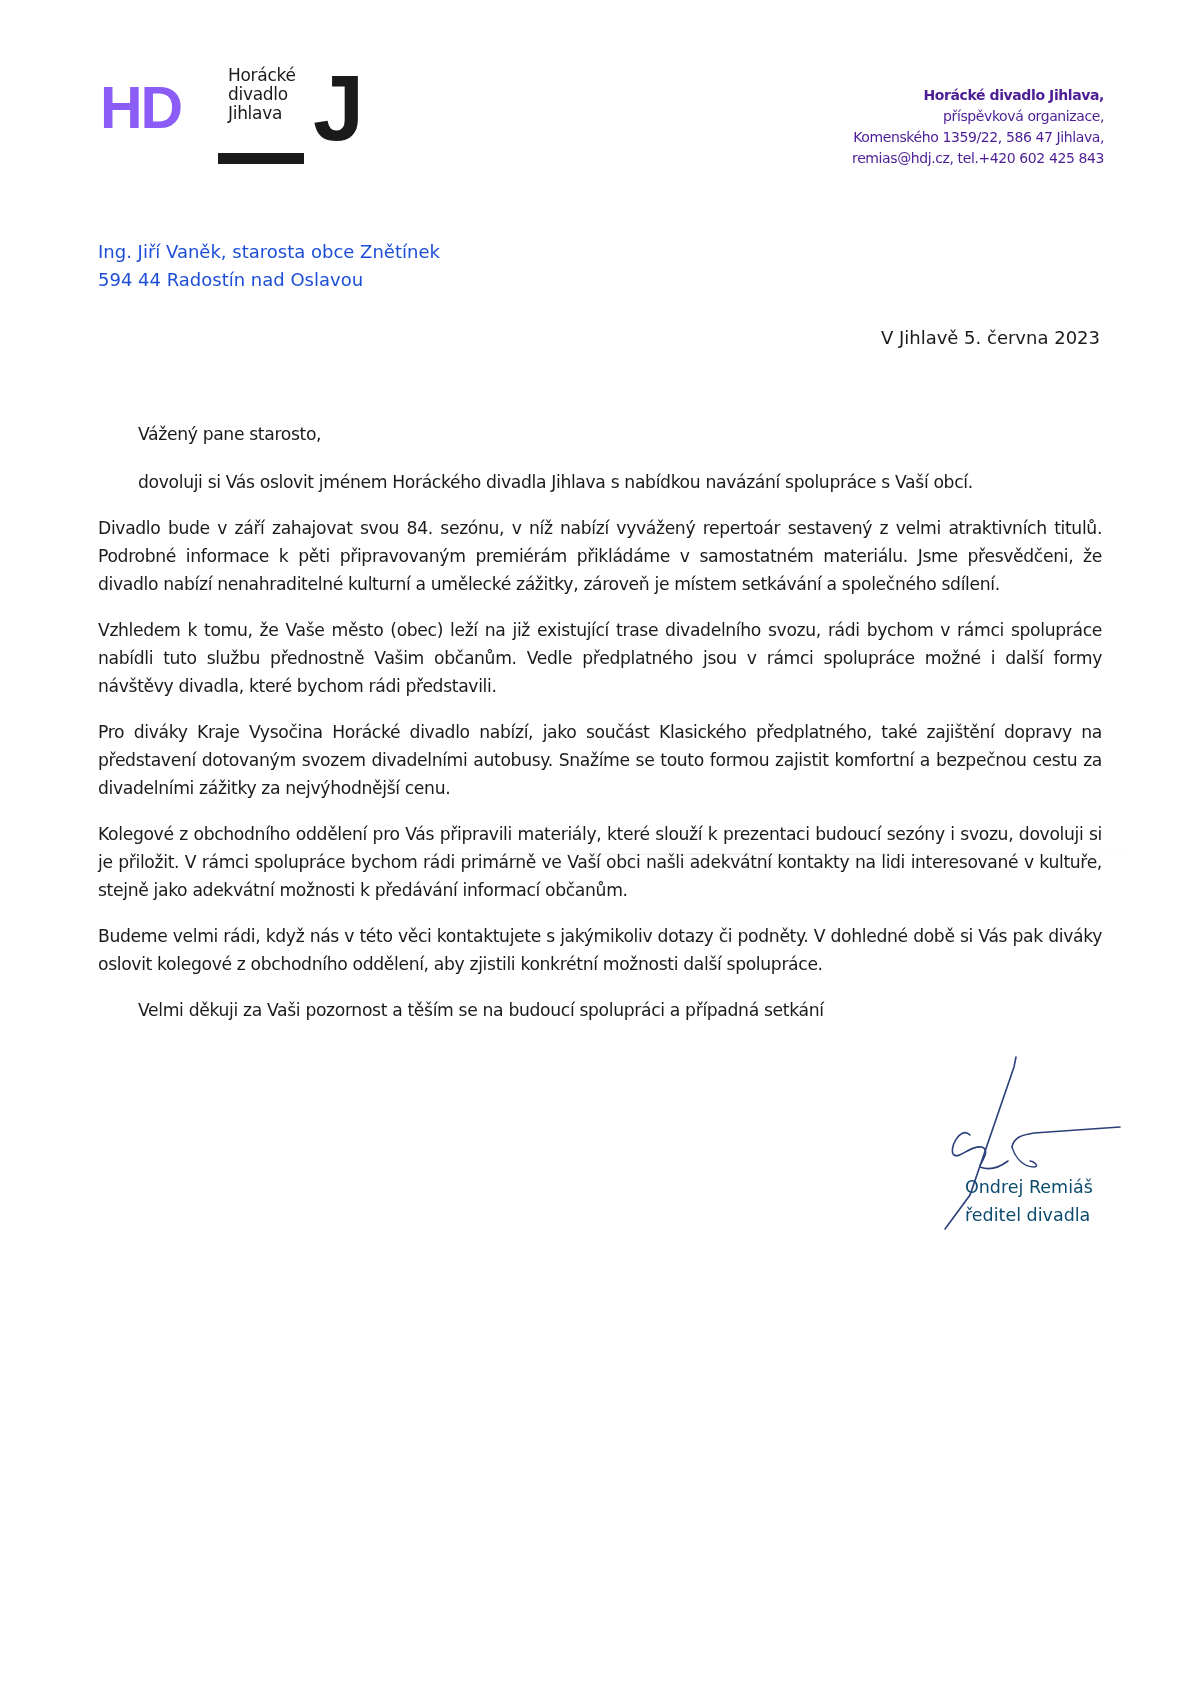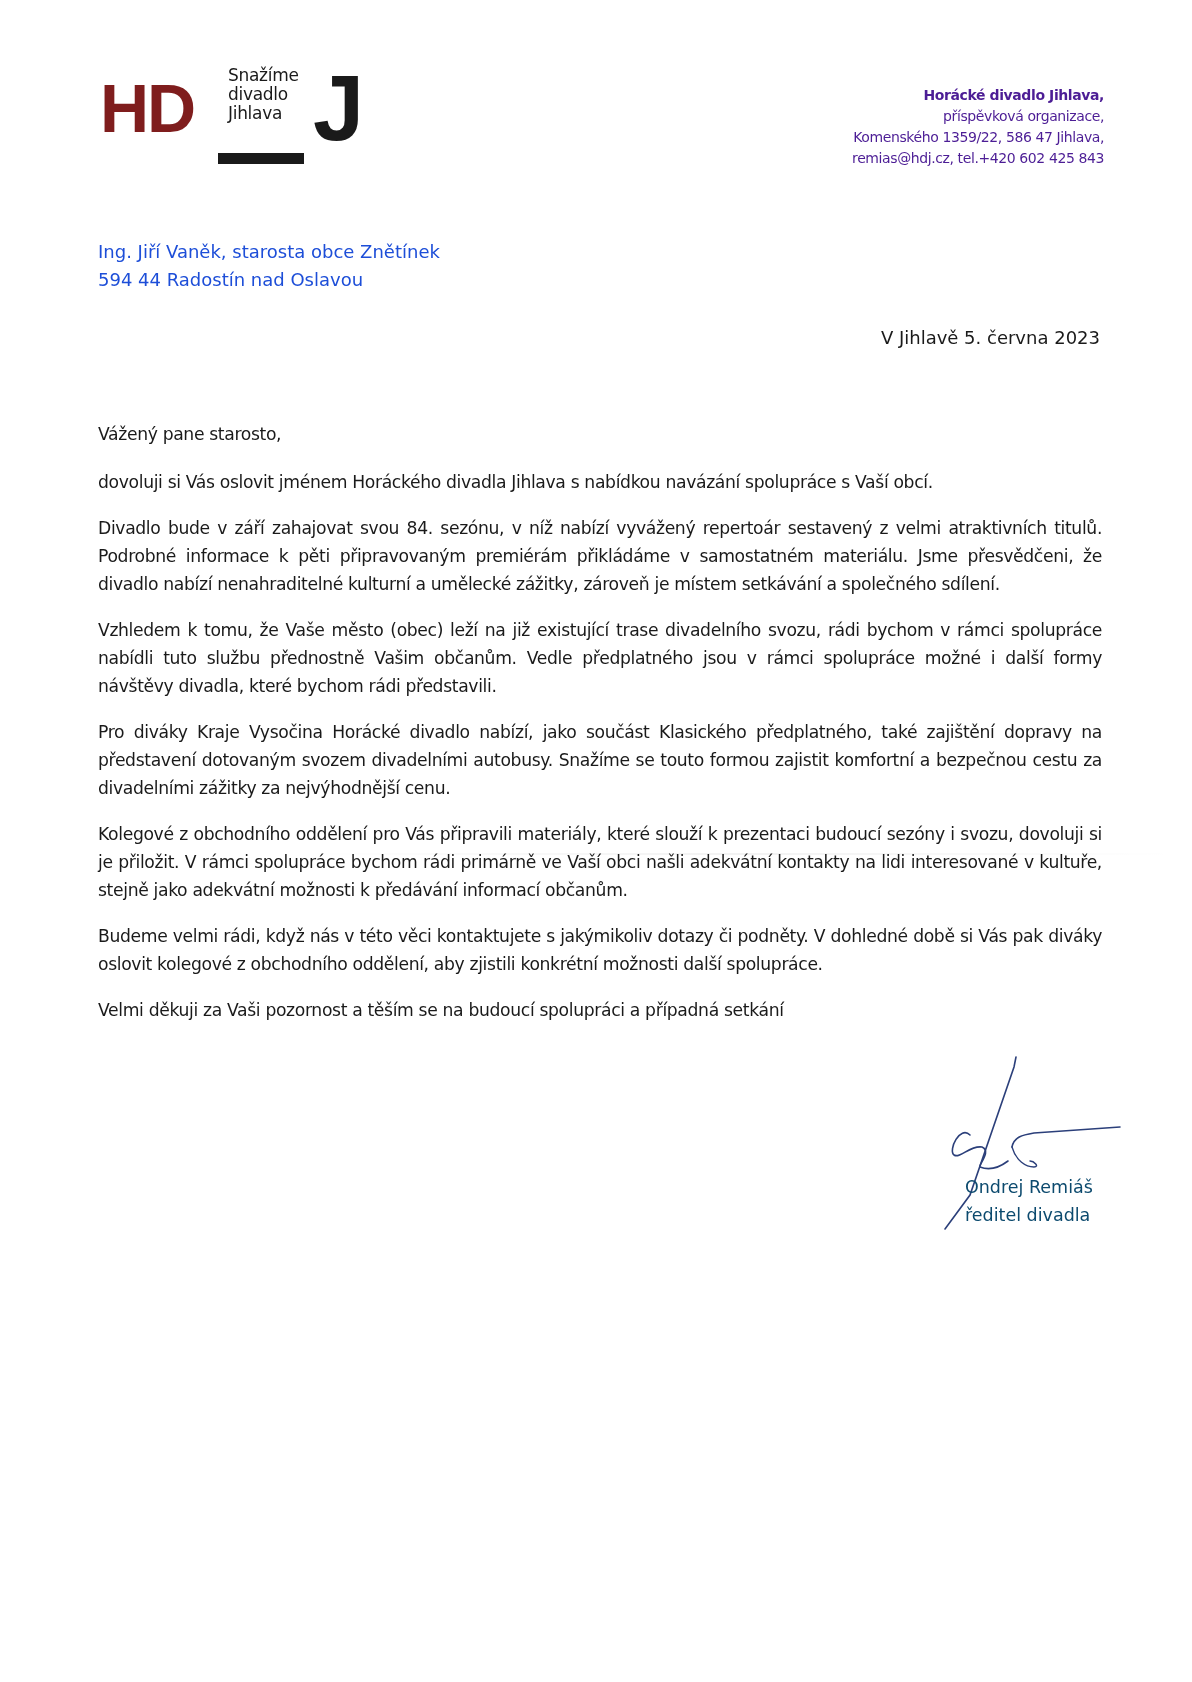--- a/index.html
+++ b/index.html
@@ -5,21 +5,21 @@
   html, body { margin: 0; padding: 0; }
   body {
     width: 1192px; height: 1682px; background: #ffffff; position: relative; overflow: hidden;
     color: #1a1a1a;
     font-family: "Liberation Sans", sans-serif;
   }
   .logo { position: absolute; left: 100px; top: 60px; width: 270px; height: 105px; }
   .logo-hd {
     position: absolute; left: 0; top: 8px;
     font-family: "Liberation Sans", sans-serif; font-weight: 700;
-    font-size: 68px; line-height: 80px; letter-spacing: -2px; color: #7f1d1d;
+    font-size: 59px; line-height: 80px; letter-spacing: -2px; color: #8b5cf6;
   }
   .logo-j {
     position: absolute; left: 213px; top: 8px;
     font-family: "Liberation Sans", sans-serif; font-weight: 700;
     font-size: 92px; line-height: 80px; color: #1a1a1a;
   }
   .logo-name {
     position: absolute; left: 128px; top: 6px;
     font-family: "DejaVu Sans", sans-serif; font-size: 17px; line-height: 19px; color: #1a1a1a;
     letter-spacing: -0.3px;
@@ -41,38 +41,38 @@
     position: absolute; right: 92px; top: 326px;
     font-family: "DejaVu Sans", sans-serif; font-size: 18px; line-height: 24px;
   }
 
   .body {
     position: absolute; left: 98px; top: 420px; width: 1004px;
     font-family: "DejaVu Sans", sans-serif; font-size: 17.2px; line-height: 28px; color: #1a1a1a;
     letter-spacing: -0.35px;
   }
   .body p { margin: 0 0 18px 0; text-align: justify; }
-  .body p.nojust { text-align: left; }
+  .body p.nojust { text-align: left; margin-left: 40px; }
   .salutation { margin-bottom: 20px !important; }
 
   .signature-area { position: absolute; left: 930px; top: 1055px; width: 220px; height: 180px; }
   .signature-area svg { position: absolute; left: 0; top: 0; }
   .signer {
     position: absolute; left: 35px; top: 118px;
     font-family: "DejaVu Sans", sans-serif; font-size: 17.5px; line-height: 28px; color: #0c4a6e;
   }
   .fold-line { position: absolute; left: 300px; top: 853px; width: 880px; height: 2px; background: linear-gradient(90deg, rgba(0,0,0,0), rgba(0,0,0,0.05), rgba(0,0,0,0)); }
 </style>
 </head>
 <body>
 
 <div class="logo">
   <div class="logo-hd">HD</div>
   <div class="logo-name">
-    <div>Snažíme</div>
+    <div>Horácké</div>
     <div>divadlo</div>
     <div>Jihlava</div>
   </div>
   <div class="logo-bar"></div>
   <div class="logo-j">J</div>
 </div>
 
 <div class="sender">
   <div class="org">Horácké divadlo Jihlava,</div>
   <div>příspěvková organizace,</div>

